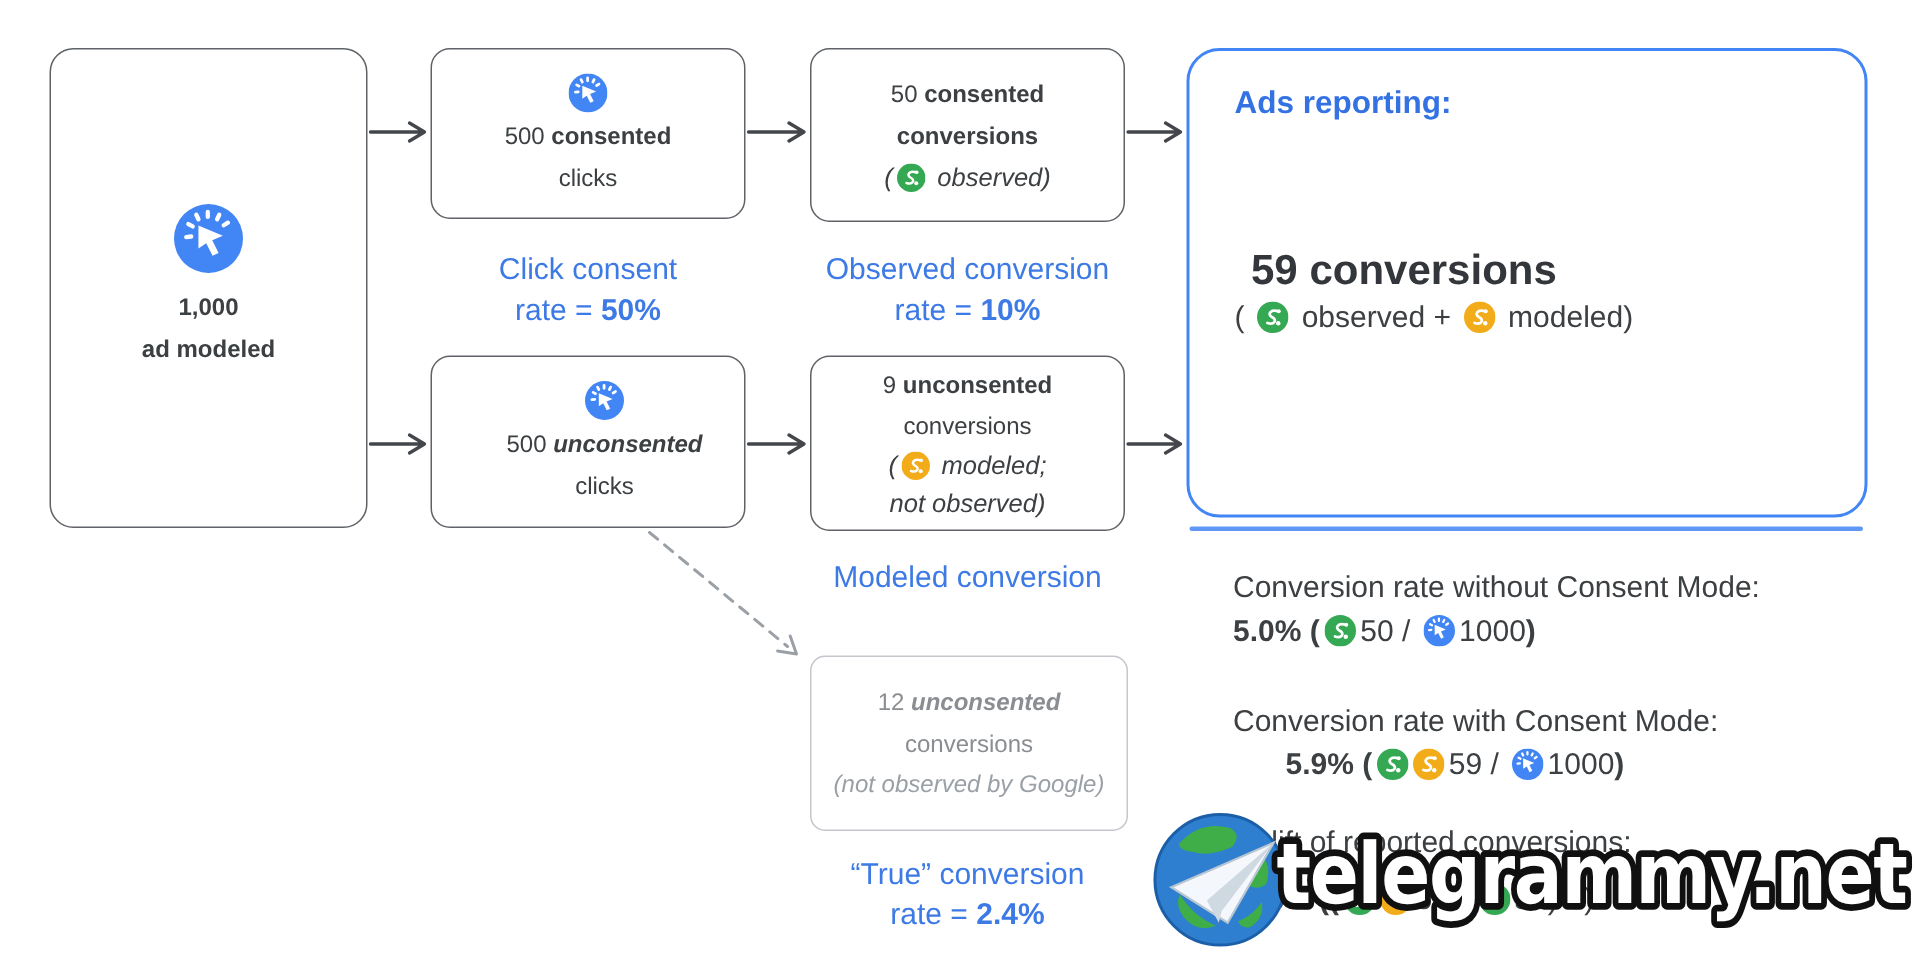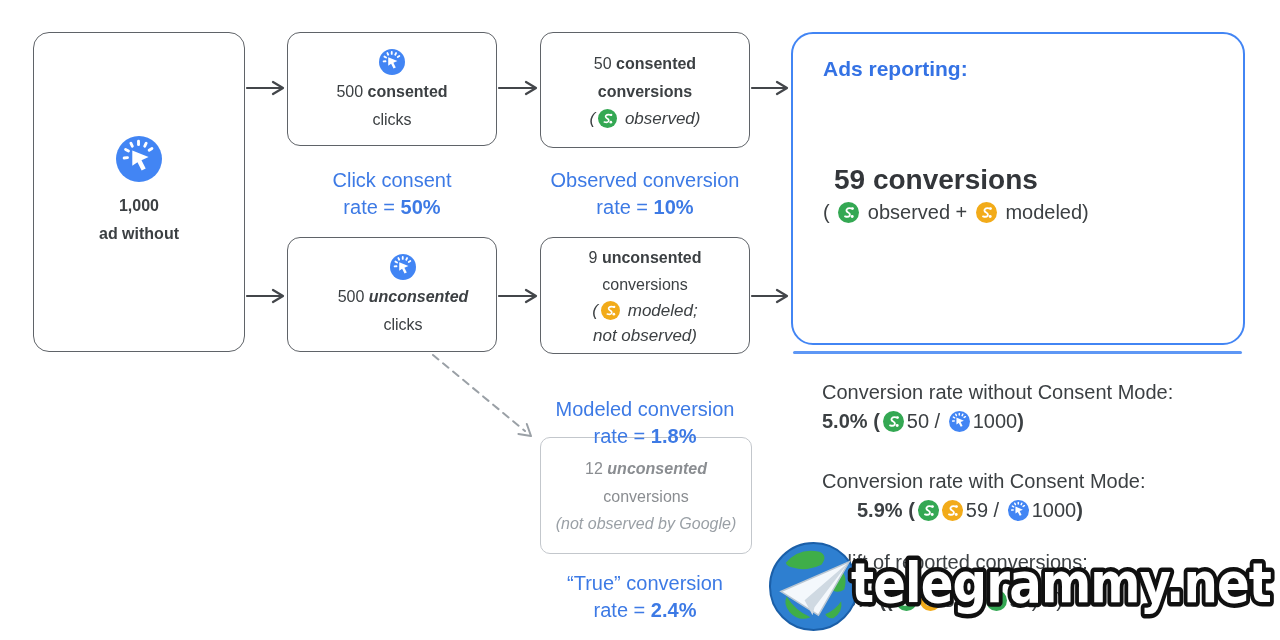--- a/index.html
+++ b/index.html
@@ -50,21 +50,21 @@
           <line x1="15.5" y1="7.5" x2="17" y2="10.6"></line>
           <line x1="23.5" y1="5.5" x2="23.5" y2="9"></line>
           <line x1="31.5" y1="7.5" x2="30" y2="10.6"></line>
           <line x1="37.5" y1="13" x2="34.6" y2="14.8"></line>
         </g>
         <path d="M17 15 L34 22 L26.6 25.2 L31 34 L26.8 36 L22.4 27.3 L17 31 Z" fill="#ffffff"></path>
       </svg>
     </span>
     <div>
       <div class="ln b">1,000</div>
-      <div class="ln b">ad without</div>
+      <div class="ln b">ad modeled</div>
     </div>
   </div>
 
   <div class="abs card" style="left:287px; top:32px; width:210px; height:114px; padding-top:4px;">
     <span class="ic" style="width:26px;height:26px;margin:0 0 3px 0;">
       <svg width="26" height="26" viewBox="0 0 48 48">
         <circle cx="24" cy="24" r="24" fill="#4285f4"></circle>
         <g stroke="#ffffff" stroke-width="3.4" stroke-linecap="round">
           <line x1="8.5" y1="23" x2="12" y2="22.6"></line>
           <line x1="10" y1="14" x2="13" y2="15.6"></line>
@@ -139,23 +139,22 @@
   <div class="abs blue-label" style="left:289px; top:167px; width:206px;">
     <div>Click consent</div>
     <div><span>rate = </span><span class="b">50%</span></div>
   </div>
 
   <div class="abs blue-label" style="left:532px; top:167px; width:226px;">
     <div>Observed conversion</div>
     <div><span>rate = </span><span class="b">10%</span></div>
   </div>
 
-  <div class="abs blue-label" style="left:532px; top:396px; width:226px;">
+  <div class="abs blue-label" style="left:532px; top:372px; width:226px;">
     <div>Modeled conversion</div>
-    <div><span>rate = </span><span class="b">1.8%</span></div>
   </div>
 
   <div class="abs blue-label" style="left:532px; top:570px; width:226px;">
     <div>“True” conversion</div>
     <div><span>rate = </span><span class="b">2.4%</span></div>
   </div>
 
   <div class="abs bigbox" style="left:791px; top:32px; width:454px; height:313px;">
     <div class="abs ads-title" style="left:30px; top:23px;">Ads reporting:</div>
     <div class="abs headline" style="left:30px; top:130px;margin-left:11px;">59 conversions</div>

